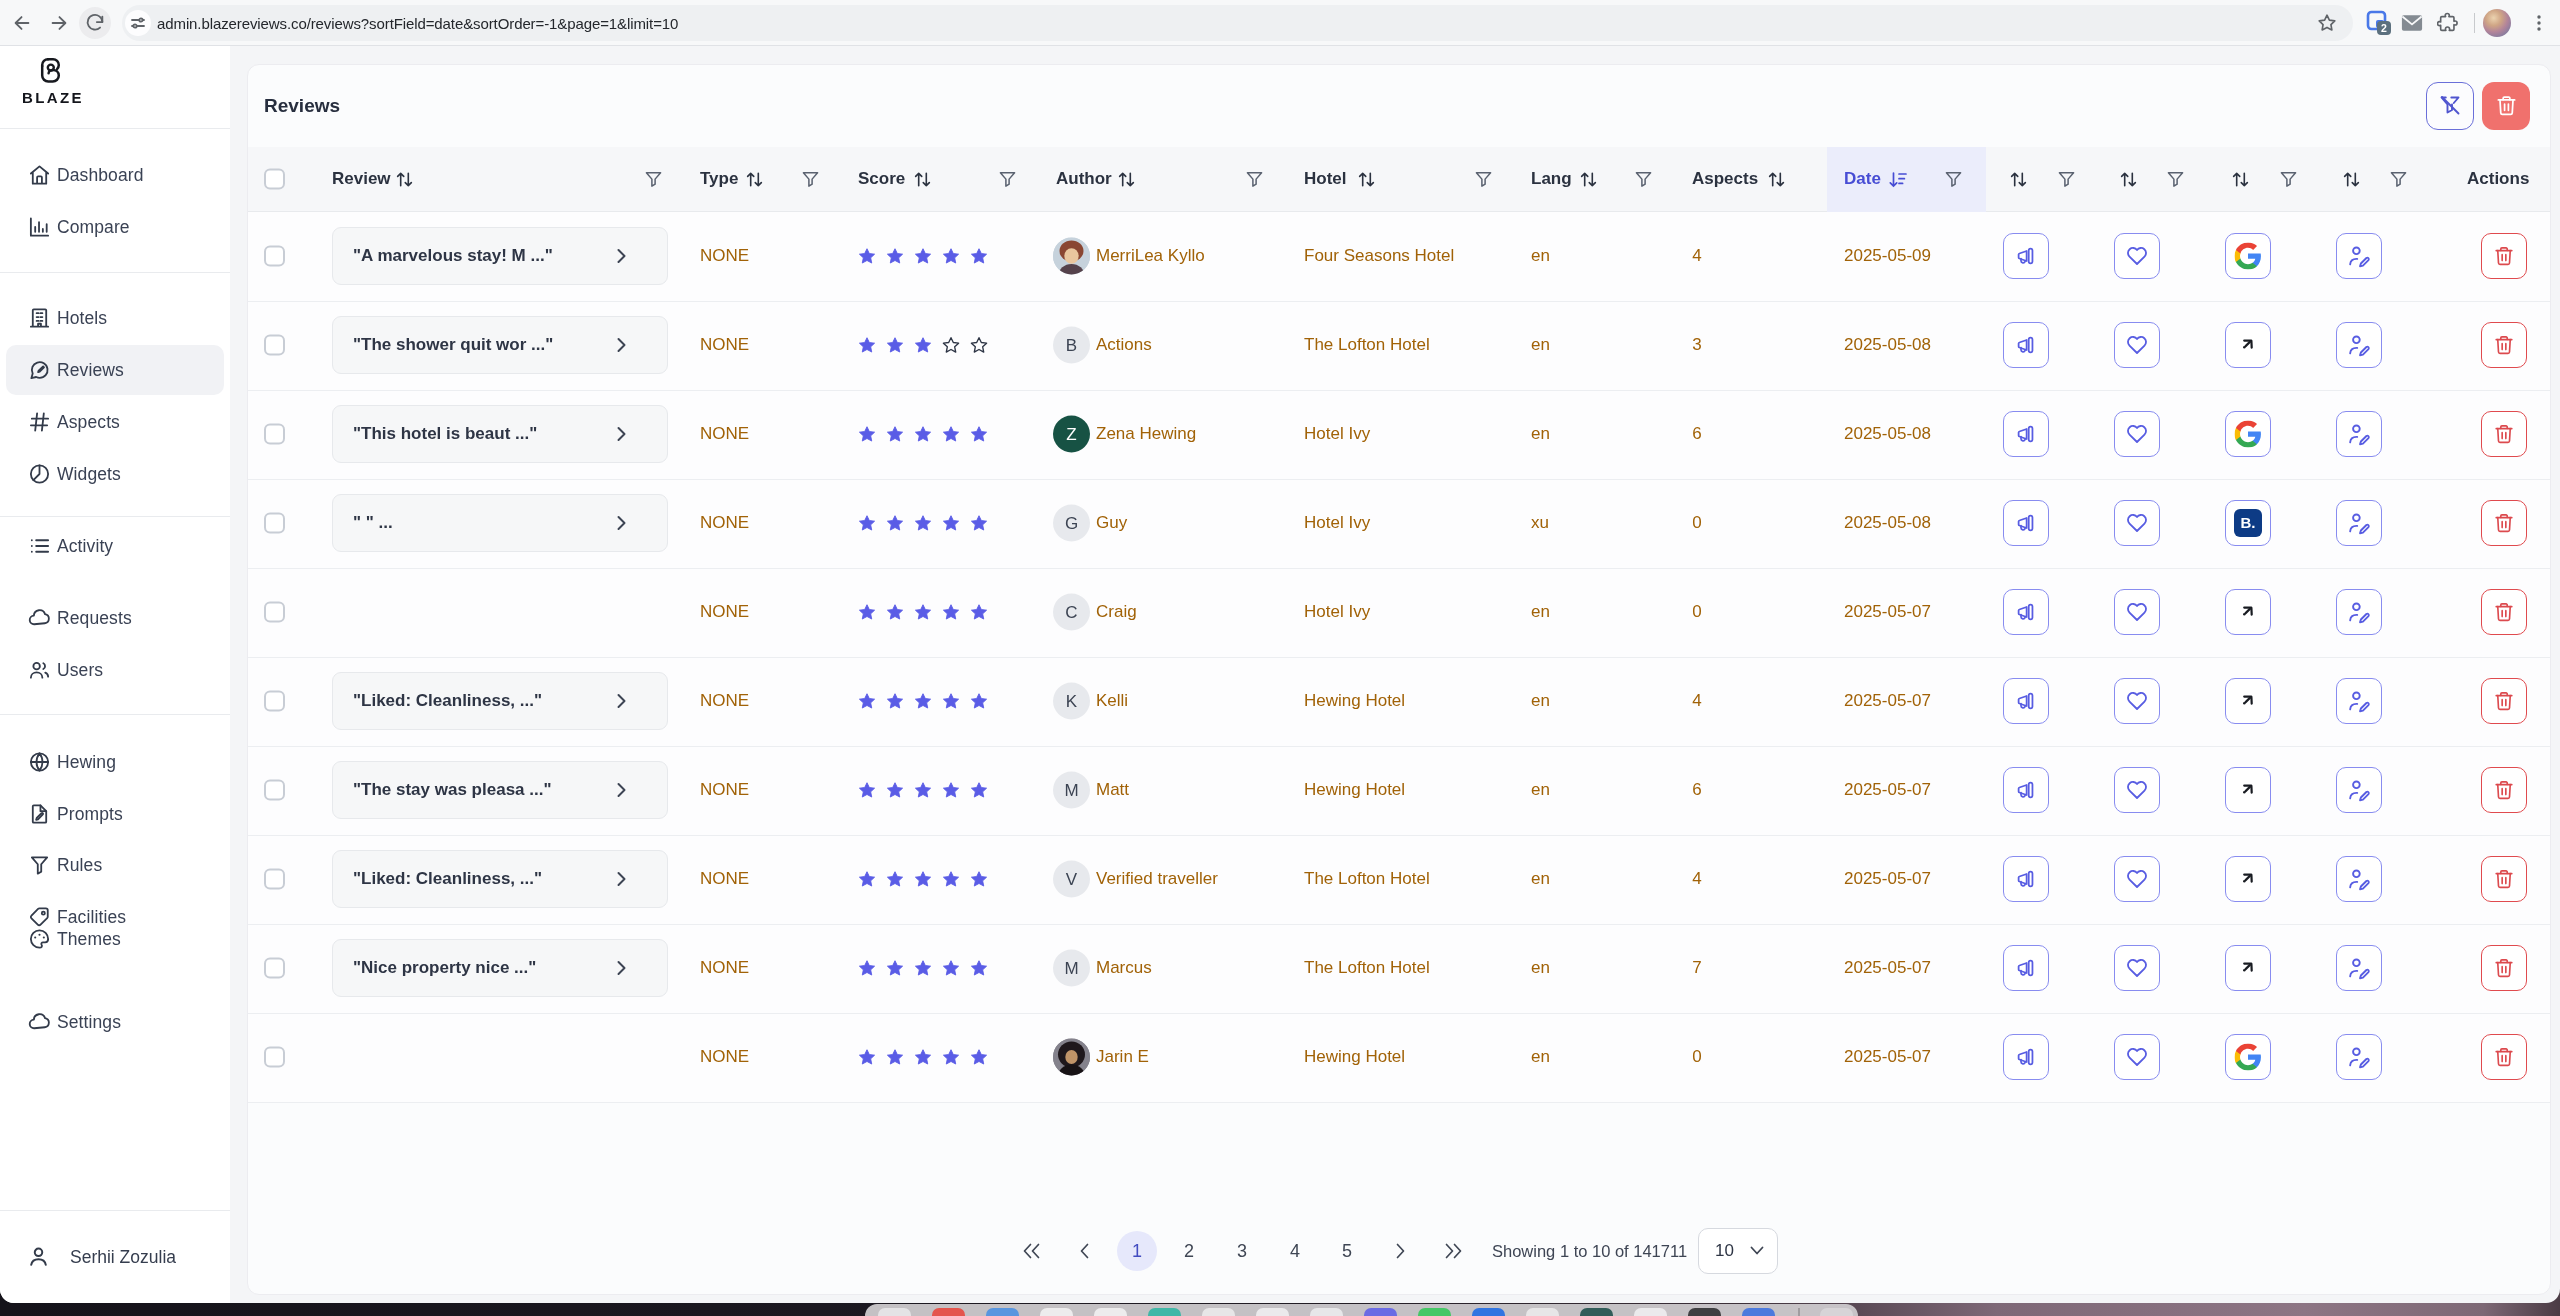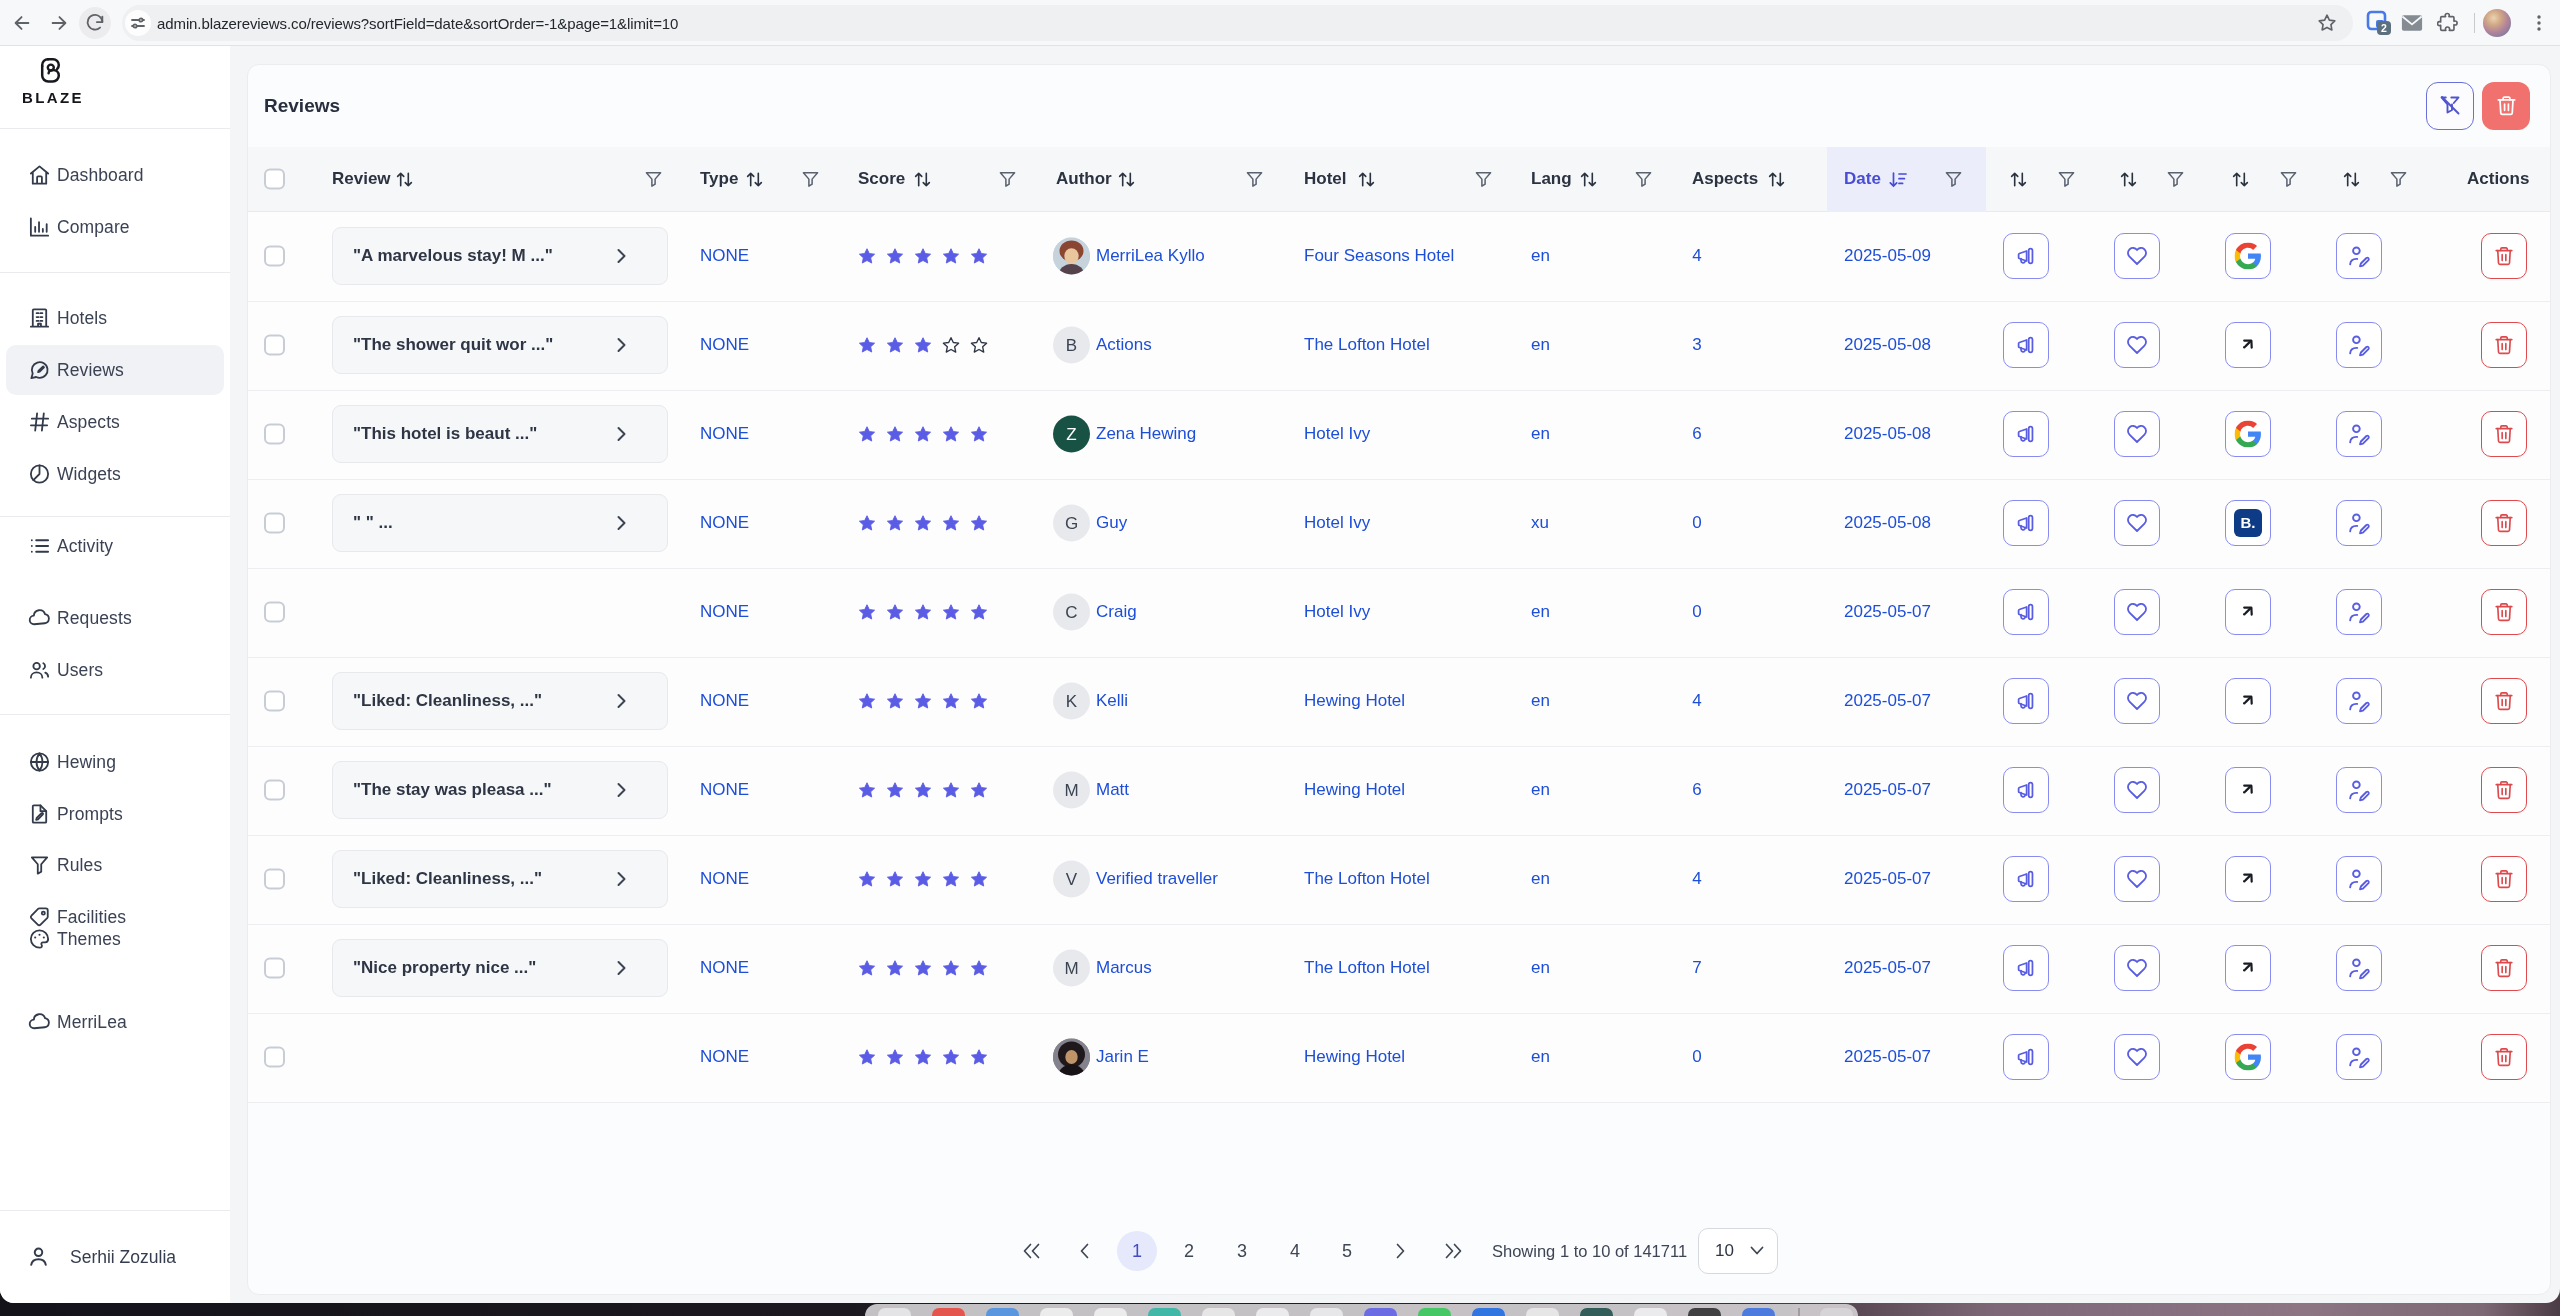--- a/index.html
+++ b/index.html
@@ -29,21 +29,21 @@
   
   #card { left:247px; top:64px; width:2304px; height:1231px; background:#fbfcfd;
     border:1px solid #ececf0; border-radius:12px; }
   #cardtitle { left:264px; top:106px; transform:translateY(-50%); font-size:19px; font-weight:700; color:#272e3e; }
   #bfilter { left:2426px; top:82px; width:48px; height:48px; border:1.5px solid #6a6fd9; border-radius:12px; background:#fcfcfe; }
   #btrash { left:2482px; top:82px; width:48px; height:48px; border-radius:12px; background:#f0716d; }
   #thead { left:248px; top:147px; width:2302px; height:65px; background:#f6f7f9; border-bottom:1px solid #e8eaed; }
   #datecell { left:1827px; top:147px; width:159px; height:65px; background:#ebedfb; }
   .hl { position:absolute; top:179px; transform:translateY(-50%); font-size:17px; font-weight:700; color:#2b3240; }
   .rowline { position:absolute; left:248px; width:2302px; height:1px; background:#eceef1; }
-  .cell { position:absolute; transform:translateY(-50%); font-size:17px; color:#1d4ed8; }
+  .cell { position:absolute; transform:translateY(-50%); font-size:17px; color:#a16207; }
   .pill { position:absolute; left:332px; width:336px; height:58px; transform:translateY(-50%);
     background:#f6f7f8; border:1px solid #e7e9ec; border-radius:9px; }
   .pill .ptxt { position:absolute; left:20px; top:50%; transform:translateY(-50%); font-size:17px; font-weight:700; color:#2e3545; }
   .pill .chev { position:absolute; left:283px; top:50%; transform:translateY(-50%); }
   .cb { position:absolute; left:264px; width:21px; height:21px; transform:translateY(-50%);
     border:2px solid #c8cdd5; border-radius:6px; background:#fff; }
   .av { position:absolute; left:1053px; width:37px; height:37px; border-radius:50%; transform:translateY(-50%);
     background:#e7e9ed; color:#3c4453; font-size:17px; text-align:center; }
   .av span { position:absolute; left:0; width:37px; top:50%; transform:translateY(-50%); display:block;}
   .btn { position:absolute; width:46px; height:46px; transform:translateY(-50%);
@@ -245,21 +245,21 @@
           <circle cx="7.5" cy="10.5" r="1.1" fill="#333b4a"></circle>
           <circle cx="12" cy="7.5" r="1.1" fill="#333b4a"></circle>
           <circle cx="16.5" cy="10.5" r="1.1" fill="#333b4a"></circle>
         </svg>
       <span class="lbl">Themes</span>
       </div>
     <div class="nav" style="top:951px">
       <svg width="23" height="23" viewBox="0 0 24 24">
           <path class="icn" d="M6.5 18.5a4.5 4.5 0 0 1-.4-9A6 6 0 0 1 17.8 8a4.8 4.8 0 0 1-.3 9.5z"></path>
         </svg>
-      <span class="lbl">MerriLea</span>
+      <span class="lbl">Settings</span>
       </div>
     <div class="sdiv" style="top:1164px"></div>
     <svg class="abs" style="left:26px;top:1198px" width="25" height="25" viewBox="0 0 24 24">
         <circle class="icn" cx="12" cy="8" r="3.6"></circle>
         <path class="icn" d="M5 20c.6-3.4 3.4-5.4 7-5.4s6.4 2 7 5.4"></path>
       </svg>
     <div class="abs" style="left:70px;top:1211px;transform:translateY(-50%);font-size:17.5px;color:#353d4e;font-weight:500">Serhii Zozulia</div>
   </div>
   <div class="abs" id="card"></div>
   <div class="abs" id="cardtitle">Reviews</div>

